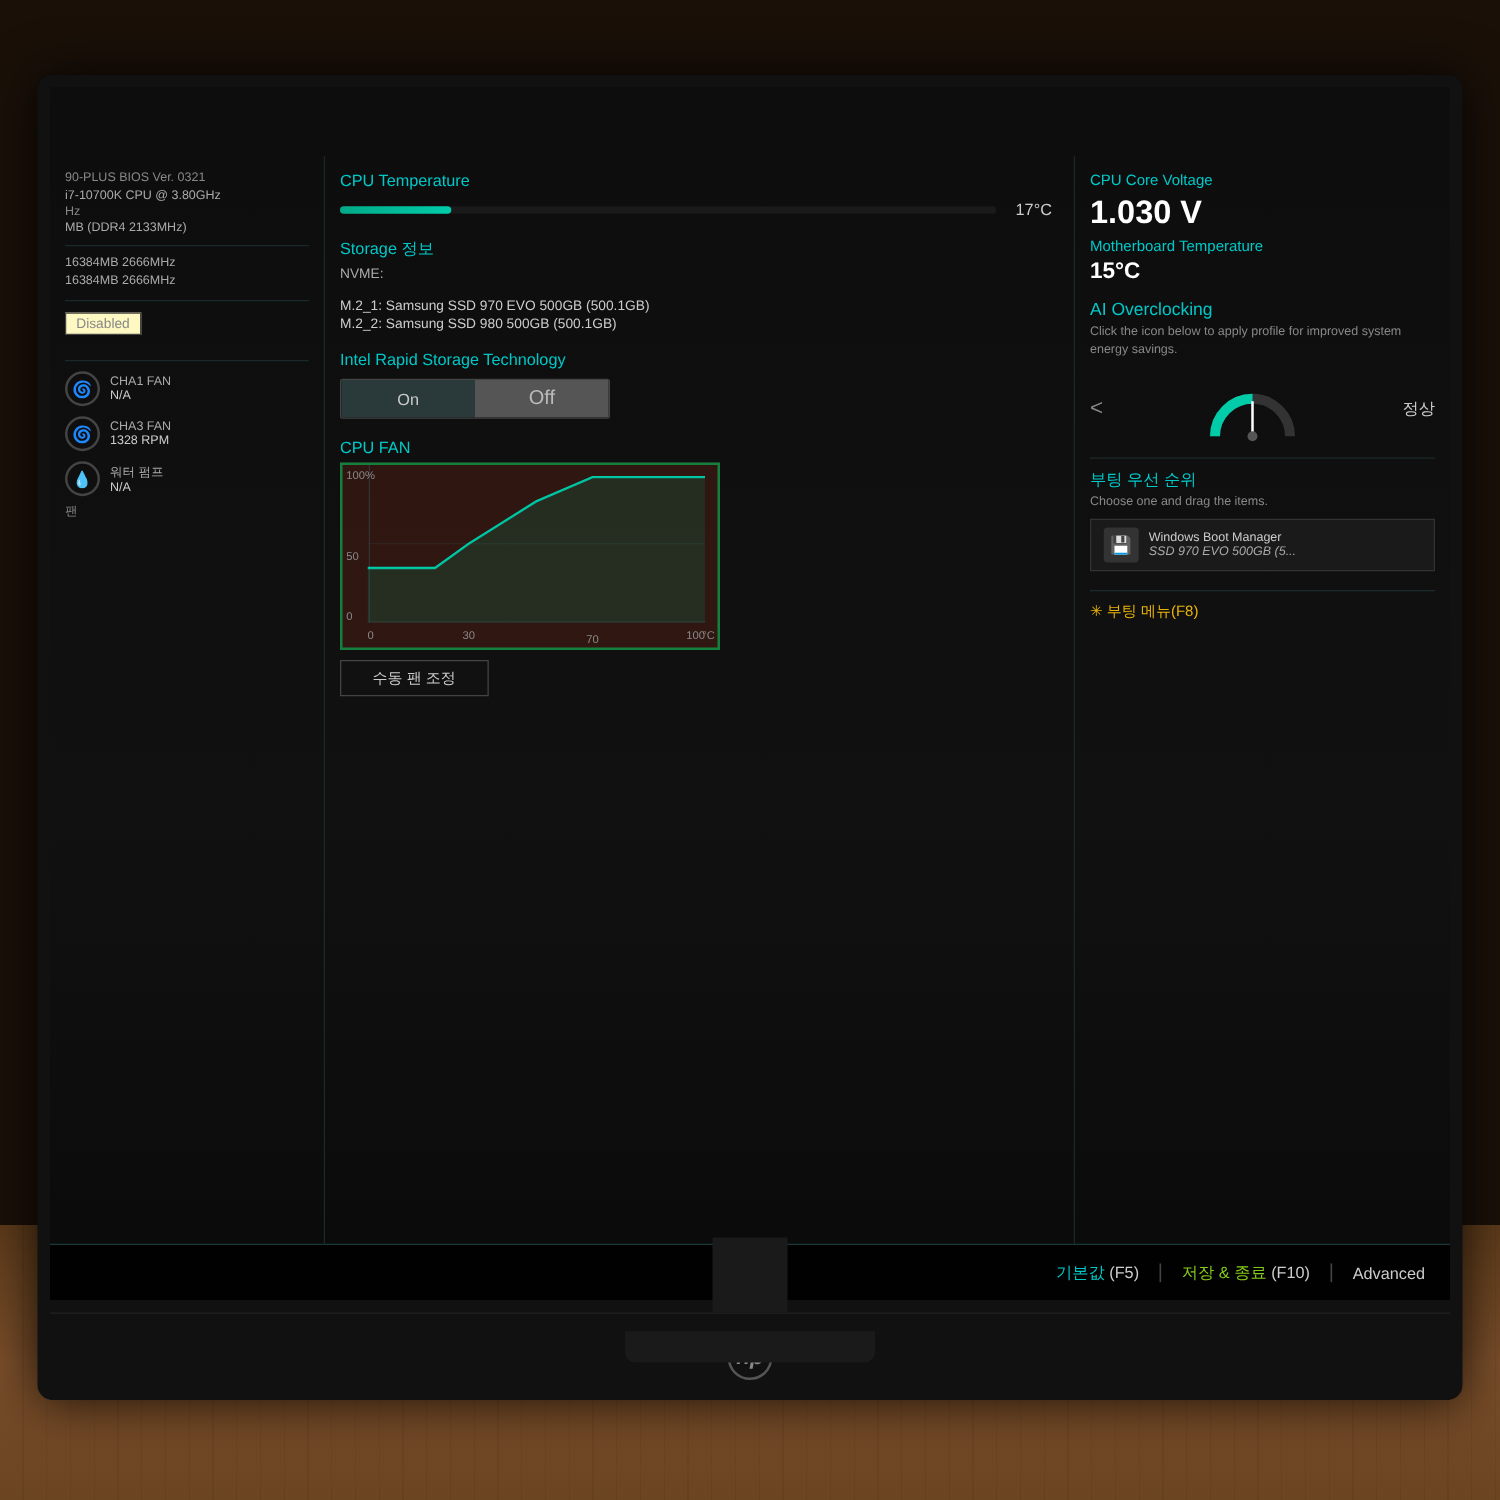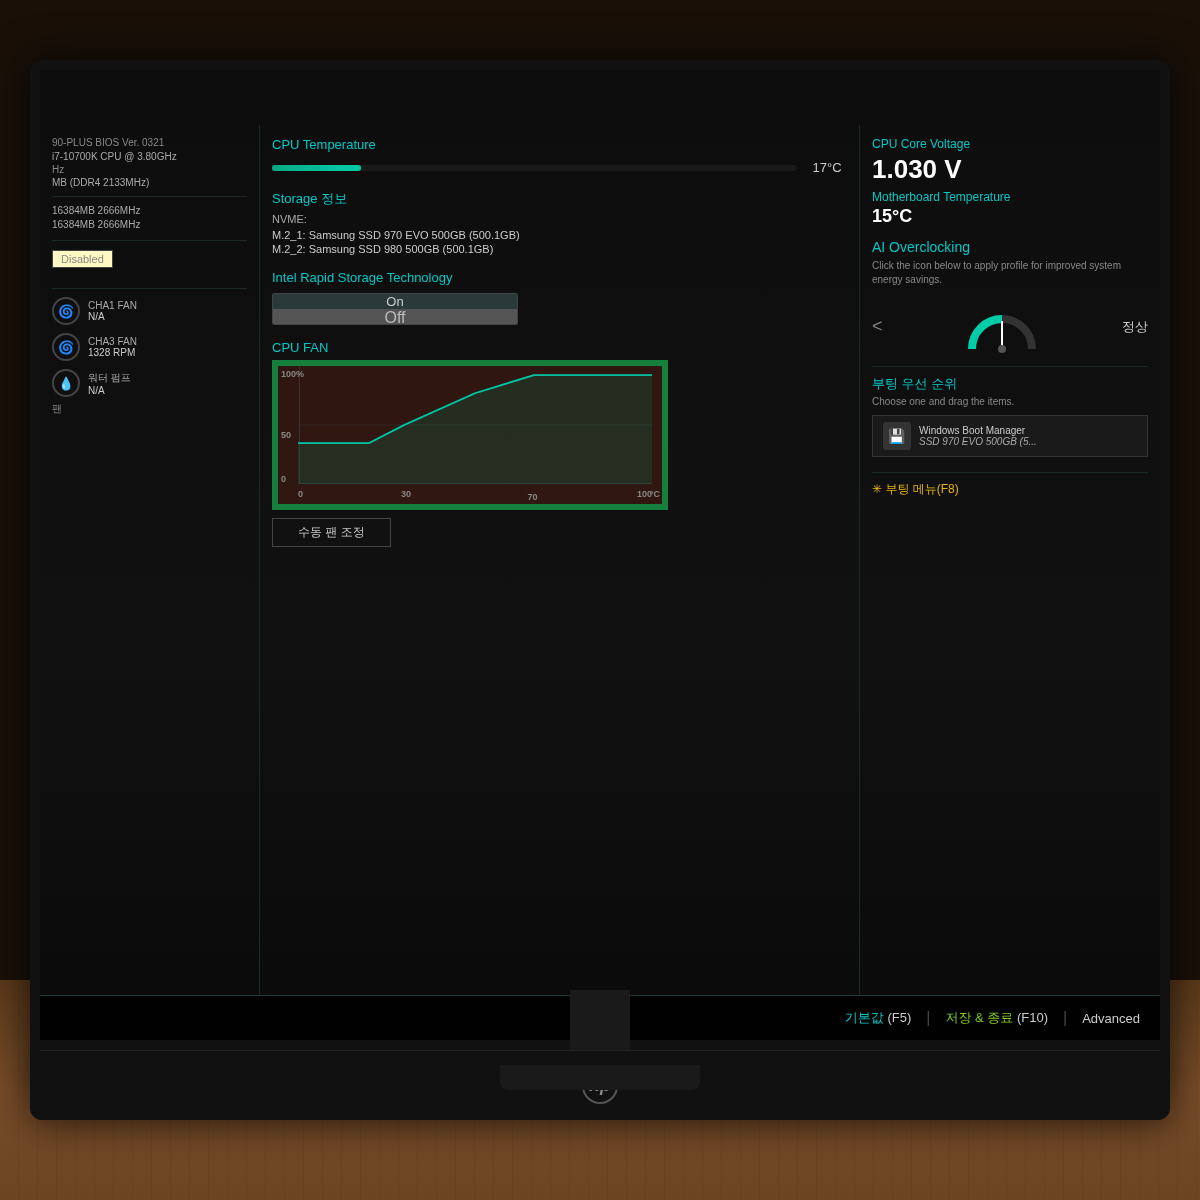--- a/index.html
+++ b/index.html
@@ -126,40 +126,40 @@
 
         <div style="display:flex;align-items:center;gap:10px;margin-bottom:15px;">
           <div style="flex:1;height:6px;background:#1a1a1a;border-radius:3px;position:relative;">
             <div style="height:100%;background:linear-gradient(90deg,#00aa88,#00ccaa);border-radius:3px;width:17%;"></div>
           </div>
           <div style="color:#ccc;font-size:13px;min-width:40px;text-align:center;">17°C</div>
         </div>
 
         
         <div style="color:#00c8c8;font-size:13px;margin-bottom:5px;">Storage 정보</div>
-        <div style="color:#aaa;font-size:11px;margin-bottom:4px;">NVME:</div>
+        <div style="color:#aaa;font-size:11px;margin-bottom:14px;">NVME:</div>
         <div style="color:#ccc;font-size:11px;margin-bottom:2px;">M.2_1: Samsung SSD 970 EVO 500GB (500.1GB)</div>
         <div style="color:#ccc;font-size:11px;margin-bottom:15px;">M.2_2: Samsung SSD 980 500GB (500.1GB)</div>
 
         
         <div style="color:#00c8c8;font-size:13px;margin-bottom:8px;">Intel Rapid Storage Technology</div>
 
-        <div style="display:flex;width:246px;height:32px;border:1px solid #444;border-radius:2px;overflow:hidden;margin-bottom:15px;flex-direction:column;">
+        <div style="display:flex;width:216px;height:32px;border:1px solid #444;border-radius:2px;overflow:hidden;margin-bottom:15px;">
           <div style="flex:1;display:flex;align-items:center;justify-content:center;background:#2a3a3a;color:#ccc;font-size:13px;cursor:pointer;">
             <span>On</span>
           </div>
           <div style="flex:1;display:flex;align-items:center;justify-content:center;background:#555;color:#bbb;font-size:16px;cursor:pointer;">
             <span>Off</span>
           </div>
         </div>
 
         
         <div style="color:#00c8c8;font-size:13px;margin-bottom:5px;">CPU FAN</div>
 
-        <div style="position:relative;width:396px;height:150px;background:rgba(80,30,20,0.5);border:6px solid #15803d;margin-bottom:8px;font-weight:bold;">
+        <div style="position:relative;width:304px;height:150px;background:rgba(80,30,20,0.5);border:2px solid #15803d;margin-bottom:8px;">
 
           <div style="position:absolute;left:3px;top:3px;color:#888;font-size:9px;">100</div>
           <div style="position:absolute;left:3px;top:50%;transform:translateY(-50%);color:#888;font-size:9px;">50</div>
           <div style="position:absolute;left:3px;bottom:20px;color:#888;font-size:9px;">0</div>
           <div style="position:absolute;left:3px;top:0;bottom:20px;width:1px;background:#333;margin-left:18px;"></div>
 
           <div style="position:absolute;bottom:20px;left:20px;right:10px;height:1px;background:#333;"></div>
 
           <div style="position:absolute;bottom:5px;left:20px;color:#888;font-size:9px;">0</div>
           <div style="position:absolute;bottom:5px;left:32%;color:#888;font-size:9px;">30</div>

